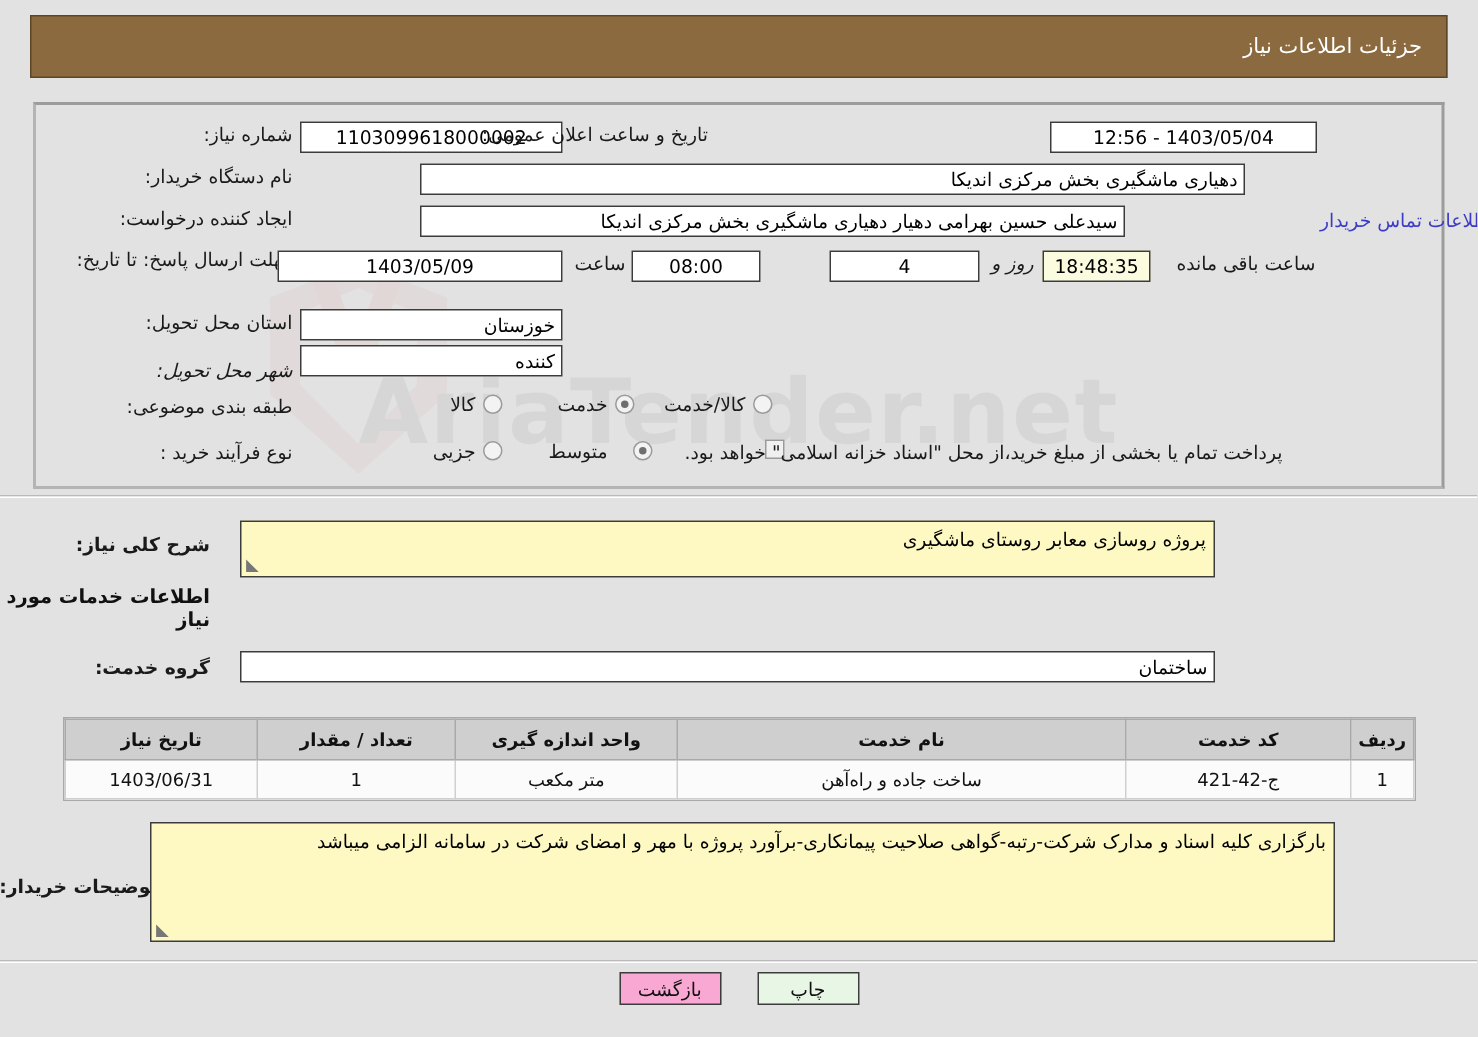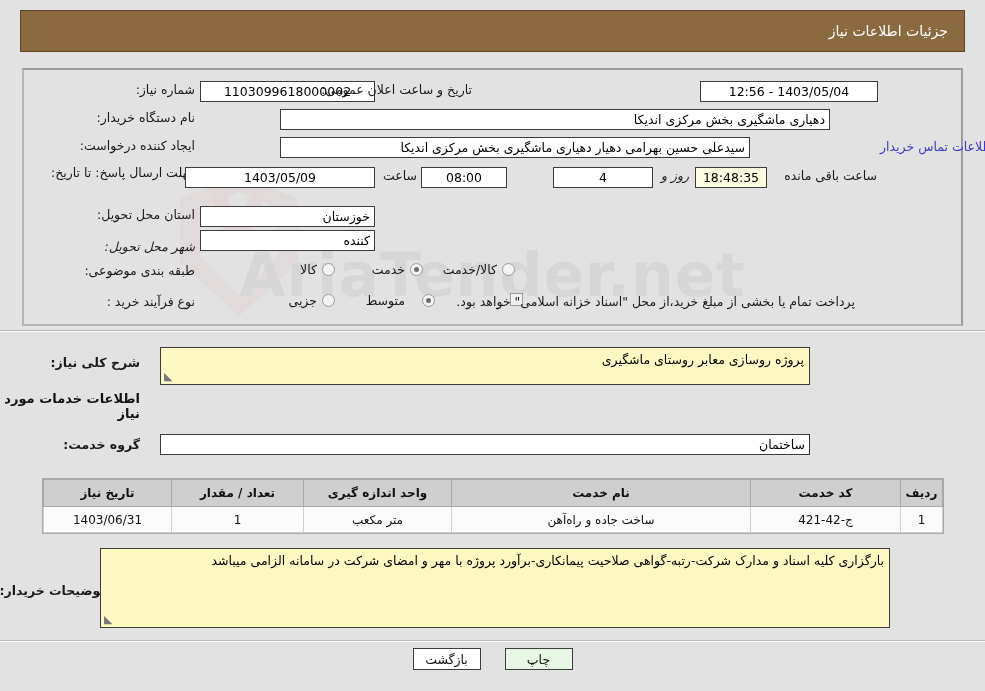--- a/index.html
+++ b/index.html
@@ -240,21 +240,21 @@
     border: 1px solid #3c3c3c;
     font-size: 12.5px;
     height: 22px;
     min-width: 68px;
     padding: 0 10px;
     cursor: pointer;
     font-family: inherit;
     color: #111;
   }
   .btn-print  { background: #e8f6e6; }
-  .btn-back   { background: #ffffff; }
+  .btn-back   { background: #f9a8d4; }
 
   .footer {
     position: absolute;
     left: 0; top: 648px;
     width: 985px;
     display: flex;
     justify-content: center;
     gap: 24px;
     z-index: 5;
   }

